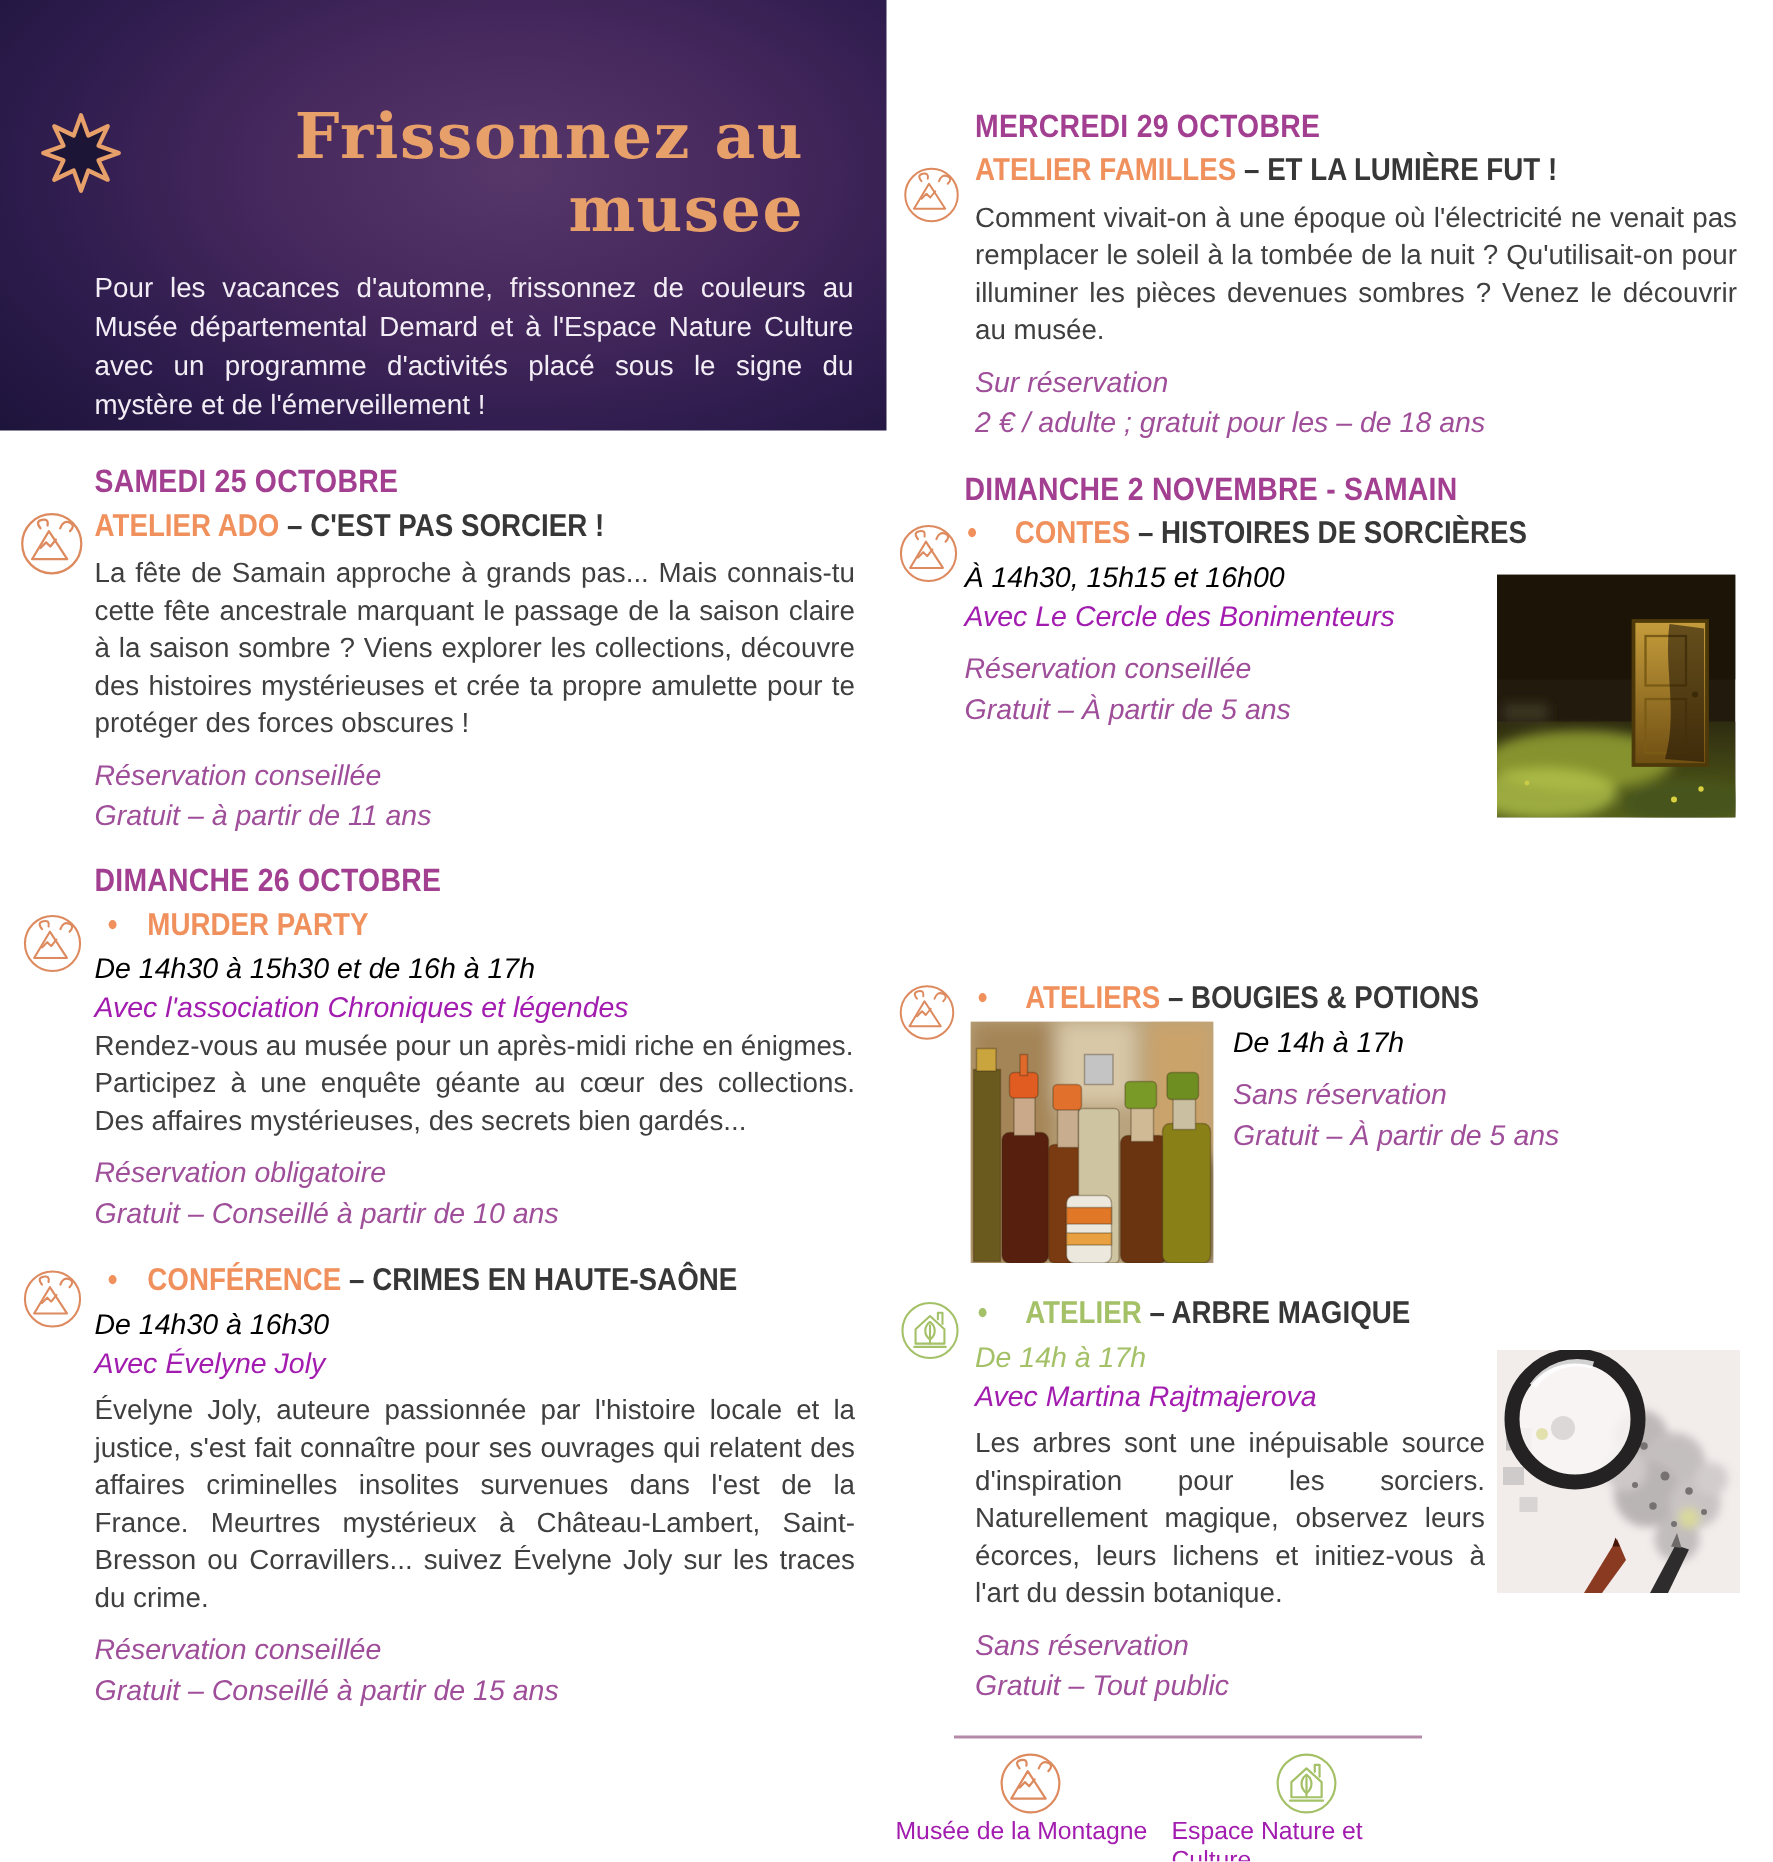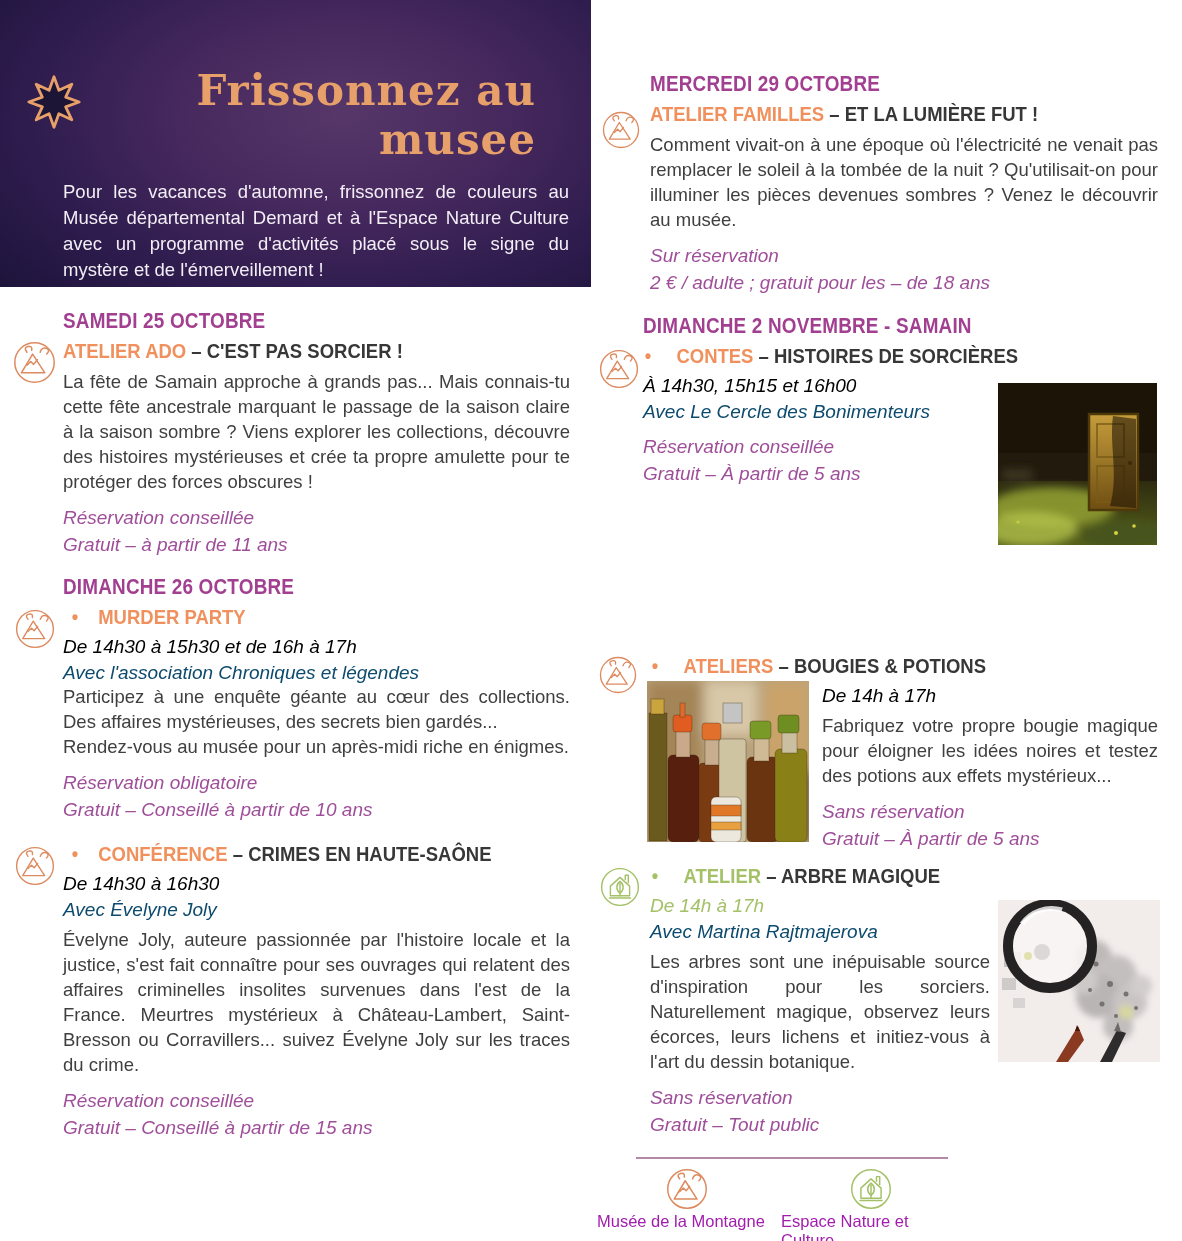--- a/index.html
+++ b/index.html
@@ -22,21 +22,21 @@
   .trow{font-weight:bold;font-size:21px;color:#373737;transform:scaleX(.88);transform-origin:left;
         white-space:nowrap;margin-top:5px;}
   .trow.first{margin-top:0;}
   .cat{color:#f0905c;}
   .cat.green{color:#a4c168;}
   .bullet{display:inline-block;width:30px;padding-left:10px;color:#f0905c;}
   .bullet.green{color:#a4c168;}
   .bullet.b2{width:36px;padding-left:2px;}
   .time{font-style:italic;font-size:19px;color:#000000;margin:7px 0 0;}
   .time.green{color:#a4c168;}
-  .host{font-style:italic;font-size:19px;color:#0c4a6e;margin:4px 0 0;}
+  .host{font-style:italic;font-size:19px;color:#a21caf;margin:4px 0 0;}
   .body{font-size:18.5px;color:#3f3f3f;line-height:25px;text-align:justify;margin:6px 0 0;}
   .body.tight{margin:0;}
   .res-block{margin-top:10px;}
   .res{font-style:italic;font-size:19px;color:#9f4e99;line-height:27px;margin:0;}
 
   #sec-samedi{left:63px;top:309px;width:507px;}
   #sec-murder{left:63px;top:575px;width:507px;}
   #sec-conf{left:63px;top:842px;width:507px;}
   #sec-mercredi{left:650px;top:72px;width:508px;}
   #sec-contes{left:643px;top:314px;width:508px;}
@@ -122,22 +122,22 @@
   <svg class="evicon" id="icon-murder" viewBox="0 0 48 48">
       <use href="#icon-museum-def"></use>
     </svg>
   <section class="event" id="sec-murder">
     <p class="date">DIMANCHE 26 OCTOBRE</p>
     <div class="trow">
       <span class="bullet">•</span><span class="cat">MURDER PARTY</span>
     </div>
     <p class="time">De 14h30 à 15h30 et de 16h à 17h</p>
     <p class="host">Avec l'association Chroniques et légendes</p>
+    <p class="body tight">Rendez-vous au musée pour un après-midi riche en énigmes.</p>
     <p class="body tight">Participez à une enquête géante au cœur des collections. Des affaires mystérieuses, des secrets bien gardés...</p>
-    <p class="body tight">Rendez-vous au musée pour un après-midi riche en énigmes.</p>
     <div class="res-block">
       <p class="res">Réservation obligatoire</p>
       <p class="res">Gratuit – Conseillé à partir de 10 ans</p>
     </div>
   </section>
 
   <svg class="evicon" id="icon-conf" viewBox="0 0 48 48">
       <use href="#icon-museum-def"></use>
     </svg>
   <section class="event" id="sec-conf">
@@ -194,21 +194,20 @@
       <use href="#icon-museum-def"></use>
     </svg>
   <section class="event" id="sec-bougies">
     <div class="trow first">
       <span class="bullet b2">•</span><span class="cat">ATELIERS</span>
       <span> </span>
       <span class="suffix">– BOUGIES &amp; POTIONS</span>
     </div>
     <div class="cutout">
       <p class="time">De 14h à 17h</p>
-      <p class="body">Fabriquez votre propre bougie magique pour éloigner les idées noires et testez des potions aux effets mystérieux...</p>
       <div class="res-block">
         <p class="res">Sans réservation</p>
         <p class="res">Gratuit – À partir de 5 ans</p>
       </div>
     </div>
   </section>
 
   <svg class="evicon" id="icon-arbre" viewBox="0 0 48 48">
       <use href="#icon-nature-def"></use>
     </svg>

